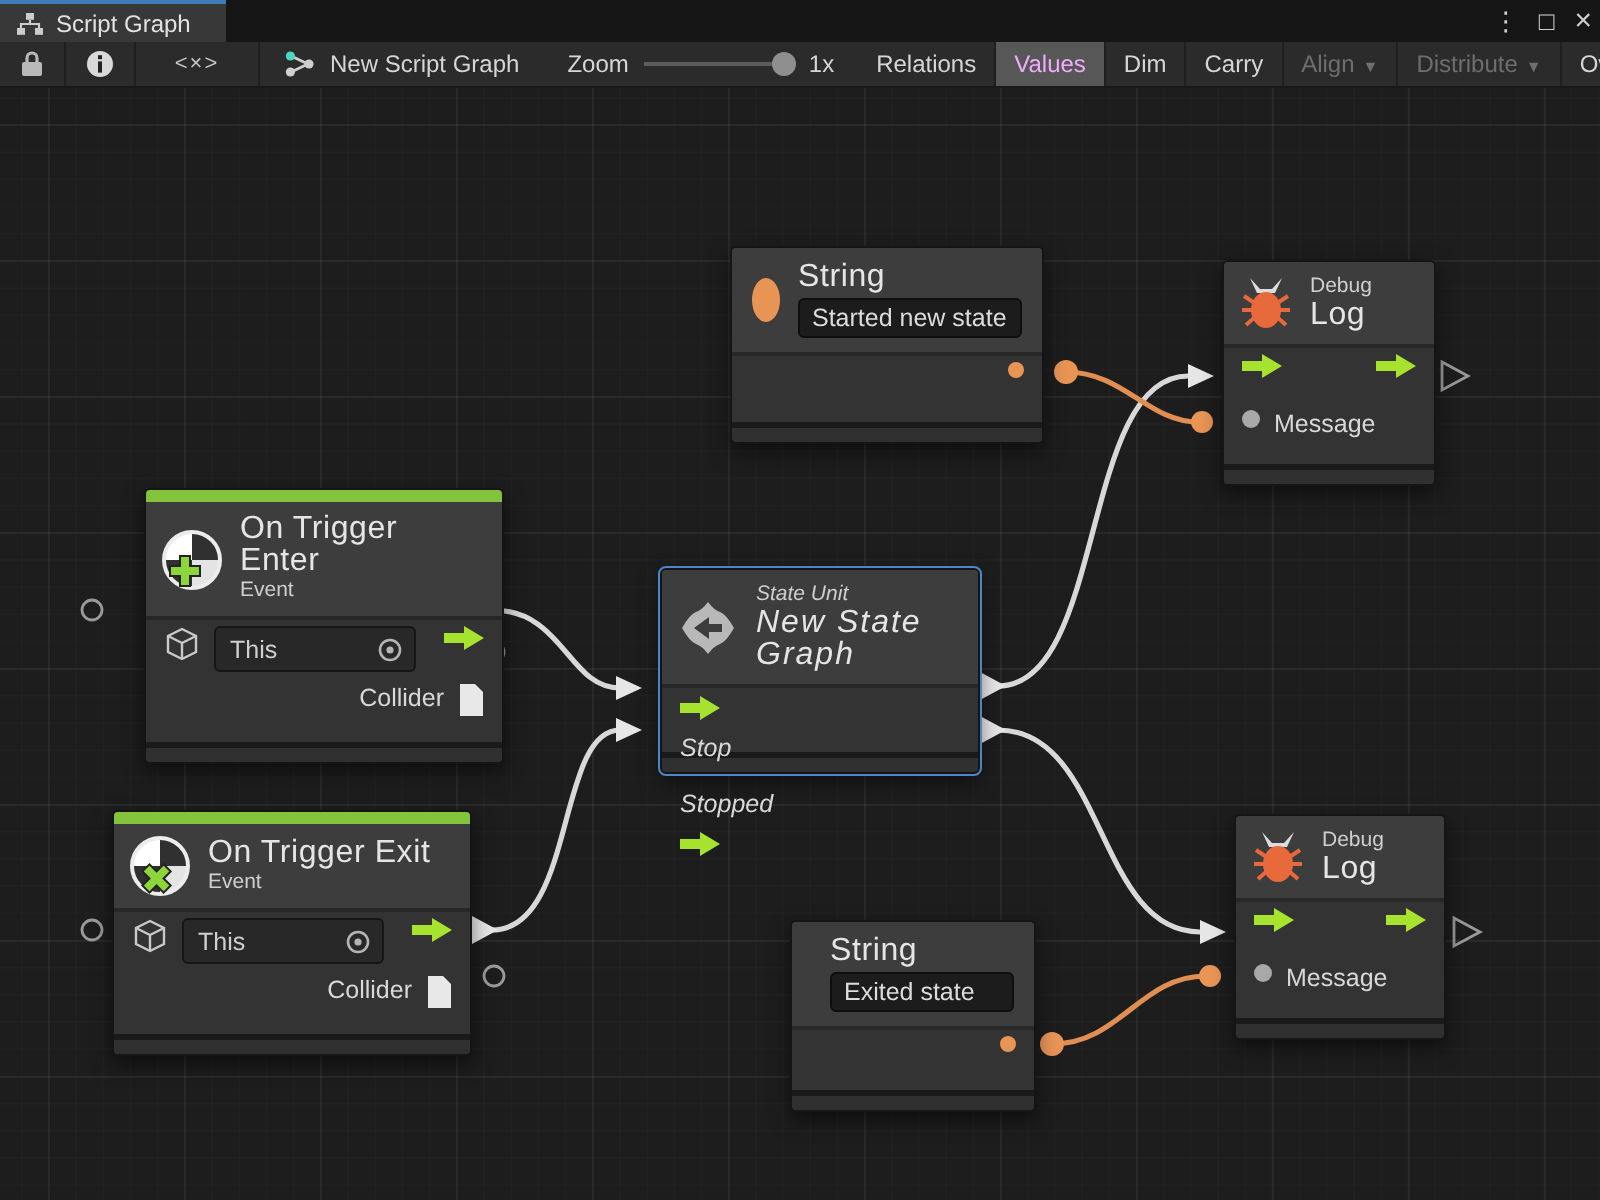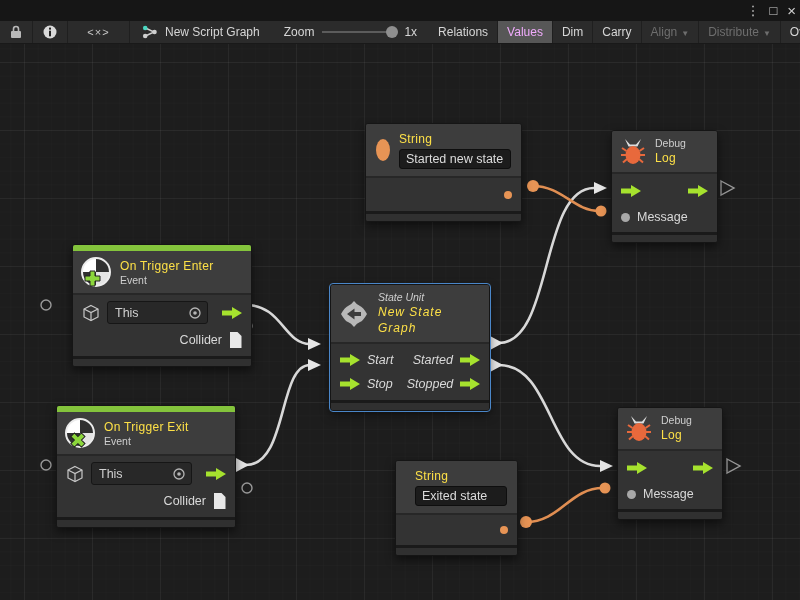--- a/index.html
+++ b/index.html
@@ -40,23 +40,23 @@
     background-position:24px 18px, 24px 18px, 24px 18px, 24px 18px; }
   .wires { position:absolute; left:0; top:0; z-index:1; }
 
   
   .node { position:absolute; z-index:2; background:#333333; border:1px solid #151515; border-radius:3px;
     box-shadow:0 4px 10px rgba(0,0,0,0.5); }
   .node.selected { outline:1px solid var(--selection,#4A86C8); outline-offset:0px; }
   .hdr { background:#3d3d3d; display:flex; align-items:center; gap:9px; padding:6px 10px 6px 8px;
     border-bottom:2px solid #272727; border-radius:2px 2px 0 0; }
   .hdr .cap { font-size:10.5px; color:#cfcfcf; line-height:13px; }
-  .hdr .title { font-size:12px; color:#fde047; line-height:16px; letter-spacing:0.3px; }
+  .hdr .title { font-size:16px; color:#e5e5e5; line-height:16px; letter-spacing:0.3px; }
   .nbody { padding:3px 0; }
-  .row { display:flex; align-items:center; gap:7px; padding:0 9px; }
+  .row { display:flex; gap:7px; padding:0 9px; }
   .nfooter { height:10px; background:#303030; border-top:3px solid #1a1a1a; border-radius:0 0 2px 2px; }
   .flex1 { flex:1; }
   .plabel { font-size:12.5px; color:#d9d9d9; }
 
   .greenbar { height:6px; background:var(--event-green,#84C43C); border-radius:2px 2px 0 0; }
 
   .valfield { background:#1c1c1c; border:1px solid #0e0e0e; border-radius:3px; color:#dcdcdc;
     font-size:12.5px; padding:2px 6px; font-family:"Liberation Sans",sans-serif; outline:none; }
   .thisfield { background:#282828; border:1px solid #161616; border-radius:3px; height:23px; width:102px;
     display:flex; align-items:center; padding:0 5px 0 7px; font-size:12.5px; color:#d0d0d0; }
@@ -71,20 +71,33 @@
   .evt-circle { width:30px; height:30px; border-radius:50%; border:2px solid #ececec;
     background:conic-gradient(#303030 0 90deg, #e4e4e4 90deg 180deg, #303030 180deg 270deg, #ffffff 270deg 360deg); }
   .evt-badge { position:absolute; left:3px; bottom:-4px; }
 
   .bug { color:var(--bug-orange,#E8693C); }
 </style>
 </head>
 <body>
 
 <div class="tabstrip">
+  <div class="tab">
+    <span style="display:inline-flex;">
+      <svg width="14" height="12" viewBox="0 0 14 12">
+          <g fill="#cccccc">
+            <rect x="5" y="0.5" width="4" height="3.4"></rect>
+            <rect x="0.5" y="8" width="4" height="3.4"></rect>
+            <rect x="9.5" y="8" width="4" height="3.4"></rect>
+          </g>
+          <path d="M7 3.9 V6 M2.5 8 V6 H11.5 V8" stroke="#cccccc" fill="none" stroke-width="1.1"></path>
+        </svg>
+    </span>
+    <span>Script Graph</span>
+  </div>
   <div class="win-controls">
     <span>⋮</span>
     <span>□</span>
     <span style="font-size:15px;">×</span>
   </div>
 </div>
 
 <div class="toolbar">
   <div class="tb-seg">
     <span style="display:inline-flex;">
@@ -309,36 +322,21 @@
             <path d="M15 2 Q18 6 21 7 Q24 8 28 15 Q24 22 21 23 Q18 24 15 28 Q12 24 9 23 Q6 22 2 15 Q6 8 9 7 Q12 6 15 2 Z" fill="#b8b8b8"></path>
             <path d="M8 15 L15.5 9.5 V13 H22 V17 H15.5 V20.5 Z" fill="#3c3c3c"></path>
           </svg>
       </span>
       <div>
         <div class="cap">State Unit</div>
         <div class="title" style="letter-spacing:1px;">New State Graph</div>
       </div>
     </div>
     <div class="nbody" style="padding:4px 0;">
-      <div class="row" style="height:24px;">
-        <span class="ga">
-            <svg width="20" height="12" viewBox="0 0 20 12">
-              <path d="M0 3.5 H10 V0 L20 6 L10 12 V8.5 H0 Z" fill="currentColor"></path>
-            </svg>
-          </span>
-        <span class="plabel">Start</span>
-        <span class="flex1"></span>
-        <span class="plabel">Started</span>
-        <span class="ga">
-            <svg width="20" height="12" viewBox="0 0 20 12">
-              <path d="M0 3.5 H10 V0 L20 6 L10 12 V8.5 H0 Z" fill="currentColor"></path>
-            </svg>
-          </span>
-      </div>
-      <div class="row" style="height:24px;">
+      <div class="row" style="height:24px;flex-direction:column;">
         <span class="ga">
             <svg width="20" height="12" viewBox="0 0 20 12">
               <path d="M0 3.5 H10 V0 L20 6 L10 12 V8.5 H0 Z" fill="currentColor"></path>
             </svg>
           </span>
         <span class="plabel">Stop</span>
         <span class="flex1"></span>
         <span class="plabel">Stopped</span>
         <span class="ga">
             <svg width="20" height="12" viewBox="0 0 20 12">

